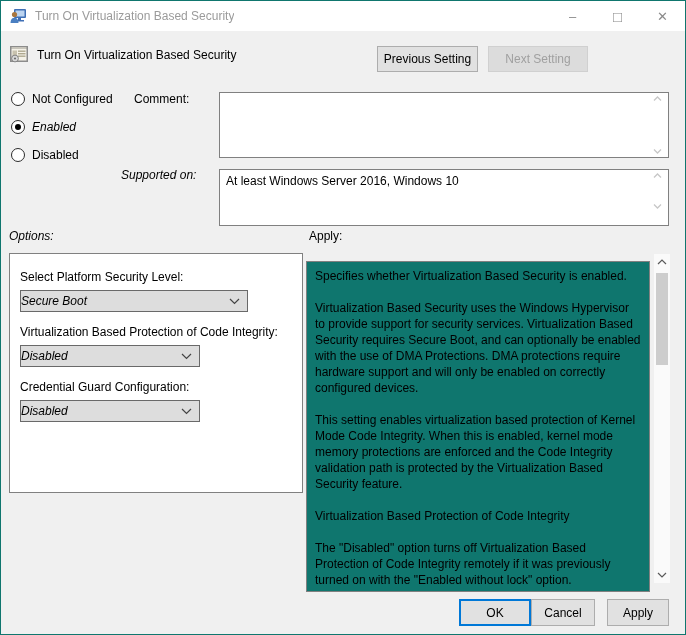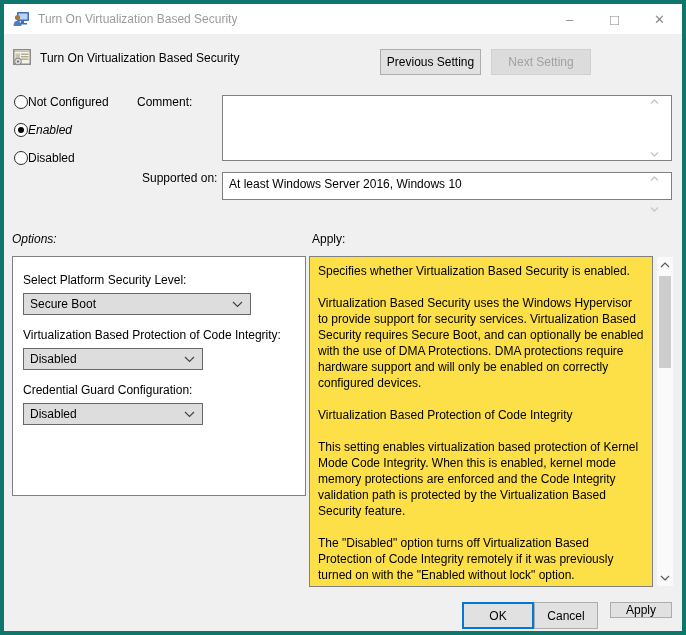--- a/index.html
+++ b/index.html
@@ -7,21 +7,21 @@
   body {
     font-family: "Liberation Sans", "DejaVu Sans", sans-serif;
     font-size: 12px;
     color: #000;
   }
   .window {
     position: relative;
     width: 686px;
     height: 635px;
     background: #f0f0f0;
-    border: 4px solid #0f766e;
+    border: 1px solid #0f766e;
     overflow: hidden;
   }
   
   .titlebar {
     position: absolute; left: 0; top: 0; width: 100%; height: 30px;
     background: #ffffff;
     display: flex; align-items: center;
   }
   .titlebar-icon { margin-left: 9px; width: 17px; height: 16px; flex: 0 0 auto; }
   .titlebar-text {
@@ -54,32 +54,32 @@
   .radio-row { position: absolute; left: 10px; display: flex; align-items: center; height: 16px; }
   .radio-row-0 { top: 90px; } .radio-row-1 { top: 118px; font-style: italic; } .radio-row-2 { top: 146px; }
   .radio {
     width: 14px; height: 14px; border: 1px solid #2b2b2b; border-radius: 50%;
     background: #fff; position: relative; flex: 0 0 auto;
   }
   .radio.checked::after {
     content: ""; position: absolute; left: 3px; top: 3px; right: 3px; bottom: 3px;
     background: #000; border-radius: 50%;
   }
-  .radio-label { }
+  .radio-label { margin-left: 7px; }
   
   .comment-label { position: absolute; left: 133px; top: 91px; }
   .comment-box {
     position: absolute; left: 218px; top: 91px; width: 450px; height: 66px;
     background: #fff; border: 1px solid #808080; resize: none;
     font-family: "Liberation Sans", sans-serif; font-size: 12px; padding: 3px 18px 3px 5px;
     outline: none;
   }
-  .supported-label { position: absolute; left: 138px; top: 167px; }
+  .supported-label { position: absolute; left: 120px; top: 167px; font-style: italic; }
   .supported-box {
-    position: absolute; left: 218px; top: 168px; width: 450px; height: 28px;
+    position: absolute; left: 218px; top: 168px; width: 450px; height: 57px;
     background: #fff; border: 1px solid #808080; padding: 4px 18px 3px 6px;
     overflow: hidden;
   }
   .mini-scroll {
     position: absolute; right: 2px; width: 14px; display: flex; flex-direction: column;
     justify-content: space-between; align-items: center; pointer-events: none;
   }
   .mini-scroll svg { display: block; }
   .comment-scroll { top: 95px; height: 58px; right: 21px; }
   .supported-scroll { top: 172px; height: 36px; right: 21px; }
@@ -94,46 +94,46 @@
   .opt-field-label { position: absolute; left: 10px; }
   .opt-label-0 { top: 16px; } .opt-label-1 { top: 71px; } .opt-label-2 { top: 126px; }
   .combo {
     position: absolute; left: 10px; height: 22px;
     background: #dddddd; border: 1px solid #696969;
     display: flex; align-items: center; cursor: default;
   }
   .combo-0 { top: 36px; width: 228px; }
   .combo-1 { top: 91px; width: 180px; }
   .combo-2 { top: 146px; width: 180px; }
-  .combo-value { margin-left: 6px; flex: 1 1 auto; white-space: nowrap; overflow: hidden; }
+  .combo-value { flex: 1 1 auto; white-space: nowrap; overflow: hidden; font-style: italic; }
   .combo-chevron { margin-right: 7px; flex: 0 0 auto; display: flex; align-items: center; }
   
   .help-panel {
-    position: absolute; left: 305px; top: 252px; width: 344px; height: 331px;
-    background: #fde047; border: 1px solid #808080;
+    position: absolute; left: 305px; top: 260px; width: 344px; height: 331px;
+    background: #0f766e; border: 1px solid #808080;
     padding: 6px 8px 20px 8px; overflow: hidden; line-height: 16px;
   }
   .help-panel p { margin: 0 0 16px 0; }
   .help-scrollbar {
     position: absolute; left: 653px; top: 253px; width: 16px; height: 329px;
     background: #fafafa; display: flex; flex-direction: column; align-items: center;
   }
   .scroll-arrow {
     width: 16px; height: 16px; display: flex; align-items: center; justify-content: center;
     flex: 0 0 auto; cursor: default;
   }
   .scroll-arrow.down { margin-top: auto; }
   .help-thumb { width: 12px; height: 92px; background: #cdcdcd; margin-top: 3px; flex: 0 0 auto; cursor: default; }
   
   .btn-ok {
     left: 458px; top: 598px; width: 72px; height: 27px;
     border: 2px solid #0078d7;
   }
   .btn-cancel { left: 530px; top: 598px; width: 64px; height: 27px; text-align: center; }
-  .btn-apply { left: 606px; top: 598px; width: 62px; height: 16px; }
+  .btn-apply { left: 606px; top: 598px; width: 62px; height: 27px; }
 </style>
 </head>
 <body>
 
 <div class="window">
 
   <div class="titlebar">
     <svg class="titlebar-icon" viewBox="0 0 17 16">
       <rect x="4" y="1" width="12" height="9" rx="1" fill="#3f6fb5"></rect>
       <rect x="5.5" y="2.5" width="9" height="6" fill="#bcd4f0"></rect>
@@ -231,22 +231,22 @@
         <svg width="11" height="7" viewBox="0 0 11 7">
             <polyline points="1,1 5.5,5.5 10,1" fill="none" stroke="#444" stroke-width="1.2"></polyline>
           </svg>
       </span>
     </div>
   </div>
 
   <div class="help-panel">
     <p>Specifies whether Virtualization Based Security is enabled.</p>
     <p>Virtualization Based Security uses the Windows Hypervisor to provide support for security services. Virtualization Based Security requires Secure Boot, and can optionally be enabled with the use of DMA Protections. DMA protections require hardware support and will only be enabled on correctly configured devices.</p>
+    <p>This setting enables virtualization based protection of Kernel Mode Code Integrity. When this is enabled, kernel mode memory protections are enforced and the Code Integrity validation path is protected by the Virtualization Based Security feature.</p>
     <p>Virtualization Based Protection of Code Integrity</p>
-    <p>This setting enables virtualization based protection of Kernel Mode Code Integrity. When this is enabled, kernel mode memory protections are enforced and the Code Integrity validation path is protected by the Virtualization Based Security feature.</p>
     <p>The "Disabled" option turns off Virtualization Based Protection of Code Integrity remotely if it was previously turned on with the "Enabled without lock" option.</p>
   </div>
   <div class="help-scrollbar">
     <div class="scroll-arrow">
       <svg width="10" height="6" viewBox="0 0 10 6">
           <polyline points="1,5 5,1 9,5" fill="none" stroke="#5a5a5a" stroke-width="1.2"></polyline>
         </svg>
     </div>
     <div class="help-thumb"></div>
     <div class="scroll-arrow down">

